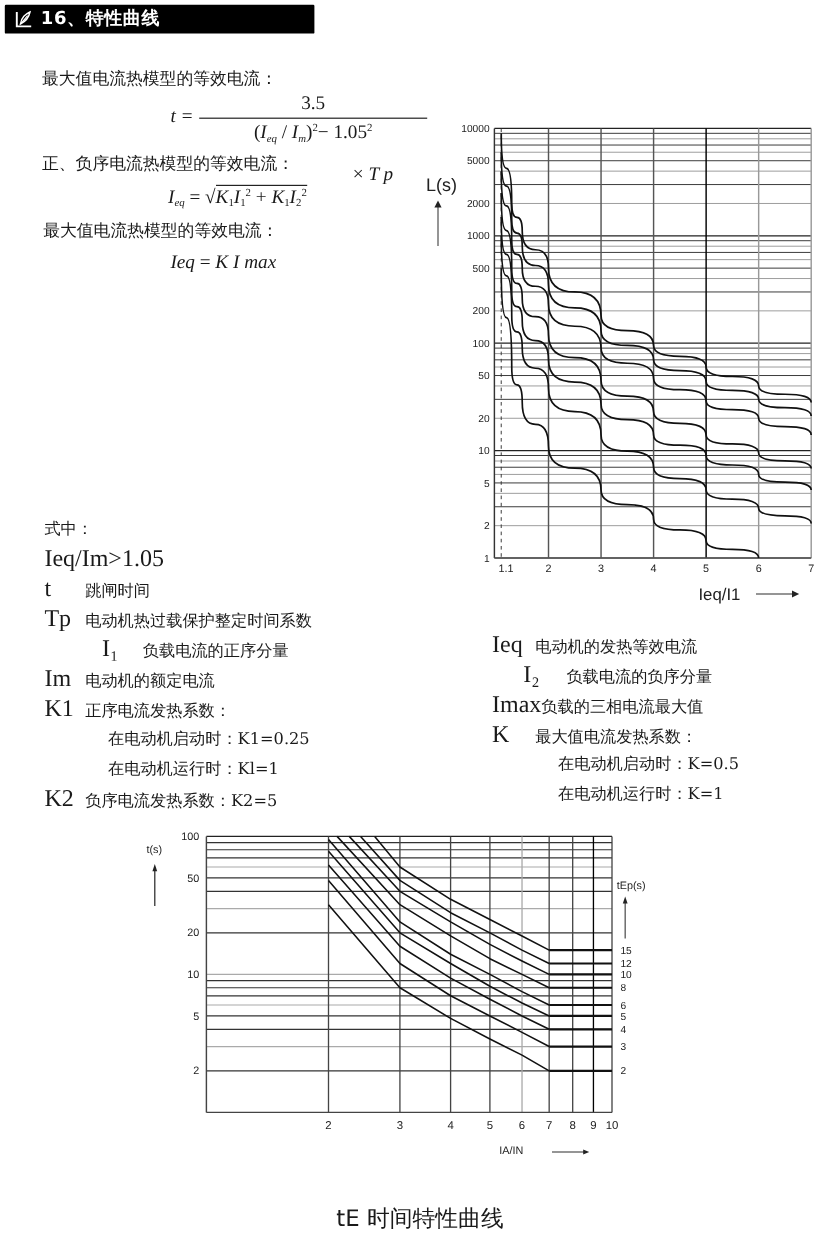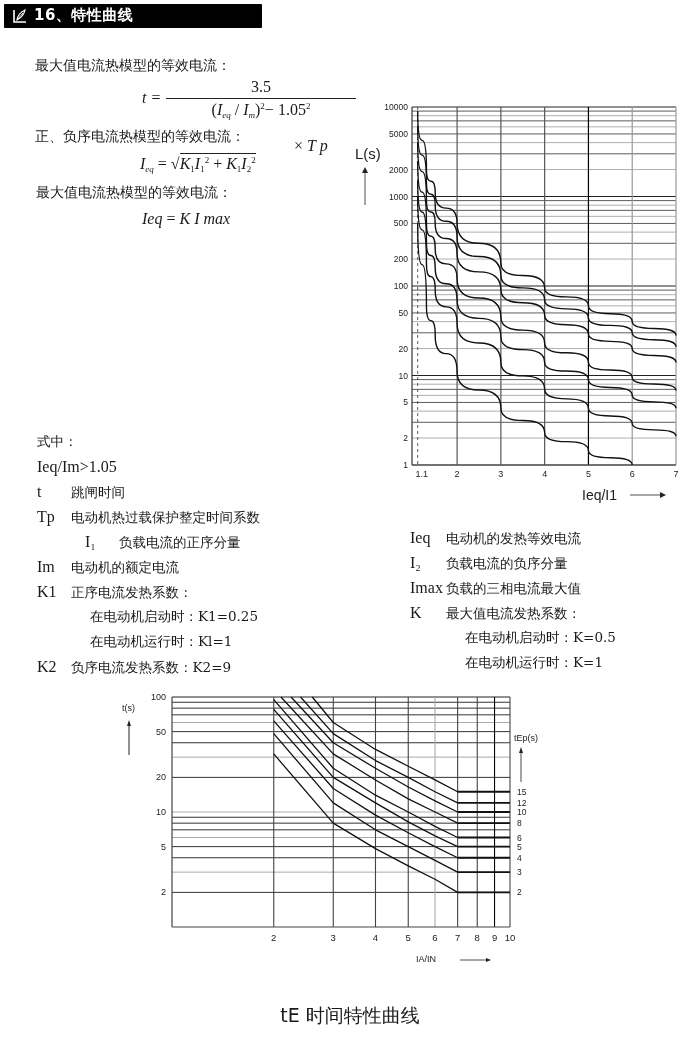--- a/index.html
+++ b/index.html
@@ -9,21 +9,21 @@
   .header-title { position:absolute; left:30px; top:2px; font-family:"DejaVu Sans", sans-serif; font-weight:bold; font-size:15px; color:#ffffff; letter-spacing:0.5px; }
   .txt { position:absolute; font-size:14px; white-space:nowrap; font-family:"DejaVu Serif", serif; }
   .formula { position:absolute; font-family:"Liberation Serif", serif; font-style:italic; font-size:16px; white-space:nowrap; }
   .frac-num { position:absolute; font-family:"Liberation Serif", serif; font-size:16px; text-align:center; width:190px; }
   .frac-line { position:absolute; height:1px; background:#222; width:190px; }
   .frac-den { position:absolute; font-family:"Liberation Serif", serif; font-size:16px; width:190px; text-align:center; }
   .sub { font-size:9px; vertical-align:-3px; }
   .sup { font-size:9px; vertical-align:6px; }
   .legend-col { position:absolute; font-size:13.5px; }
   .legend-row { height:25px; line-height:25px; white-space:nowrap; }
-  .legend-key { display:inline-block; font-family:"Liberation Serif", serif; font-size:16px; }
+  .legend-key { display:inline-block; font-family:"Liberation Serif", serif; font-size:20px; }
   svg text { font-family:"Liberation Sans", sans-serif; }
   .caption { position:absolute; left:0; width:700px; top:1003px; text-align:center; font-family:"DejaVu Sans", sans-serif; font-size:19px; }
 </style>
 </head>
 <body>
 
 <div class="header-bar">
   <svg class="header-icon" viewBox="0 0 16 16">
     <path d="M2 2 L2 14 L14 14" stroke="#fff" stroke-width="1.6" fill="none"></path>
     <path d="M5 12 C6 6, 9 4, 13 2 C12 7, 9 10, 5 12 Z" stroke="#fff" stroke-width="1.2" fill="none"></path>
@@ -136,28 +136,28 @@
   <div class="legend-row">式中：</div>
   <div id="legendLeftRows">
       <div class="legend-row"><span class="legend-key" style="min-width: 0px;">Ieq/Im&gt;1.05</span></div>
       <div class="legend-row"><span class="legend-key" style="min-width: 34px;">t</span><span>跳闸时间</span></div>
       <div class="legend-row"><span class="legend-key" style="min-width: 34px;">Tp</span><span>电动机热过载保护整定时间系数</span></div>
       <div class="legend-row"><span class="legend-key" style="min-width: 34px; margin-left: 48px;">I₁</span><span>负载电流的正序分量</span></div>
       <div class="legend-row"><span class="legend-key" style="min-width: 34px;">Im</span><span>电动机的额定电流</span></div>
       <div class="legend-row"><span class="legend-key" style="min-width: 34px;">K1</span><span>正序电流发热系数：</span></div>
       <div class="legend-row" style="padding-left: 53px;"><span>在电动机启动时：K1=0.25</span></div>
       <div class="legend-row" style="padding-left: 53px;"><span>在电动机运行时：Kl=1</span></div>
-      <div class="legend-row"><span class="legend-key" style="min-width: 34px;">K2</span><span>负序电流发热系数：K2=9</span></div>
+      <div class="legend-row"><span class="legend-key" style="min-width: 34px;">K2</span><span>负序电流发热系数：K2=5</span></div>
     </div>
 </div>
 
 <div class="legend-col" style="left:410px; top:525px;">
   <div id="legendRightRows">
       <div class="legend-row"><span class="legend-key" style="min-width: 36px;">Ieq</span><span>电动机的发热等效电流</span></div>
-      <div class="legend-row"><span class="legend-key" style="min-width: 36px;">I₂</span><span>负载电流的负序分量</span></div>
+      <div class="legend-row"><span class="legend-key" style="min-width: 36px; margin-left: 26px;">I₂</span><span>负载电流的负序分量</span></div>
       <div class="legend-row"><span class="legend-key" style="min-width: 36px;">Imax</span><span>负载的三相电流最大值</span></div>
       <div class="legend-row"><span class="legend-key" style="min-width: 36px;">K</span><span>最大值电流发热系数：</span></div>
       <div class="legend-row" style="padding-left: 55px;"><span>在电动机启动时：K=0.5</span></div>
       <div class="legend-row" style="padding-left: 55px;"><span>在电动机运行时：K=1</span></div>
     </div>
 </div>
 
 <svg id="chart2" style="position:absolute; left:100px; top:685px;" width="470" height="290">
     <line x1="72" x2="410" y1="207.38155049864216" y2="207.38155049864216" stroke="#333" stroke-width="1"></line>
     <line x1="72" x2="410" y1="187.13105570723883" y2="187.13105570723883" stroke="#aaa" stroke-width="1"></line>

